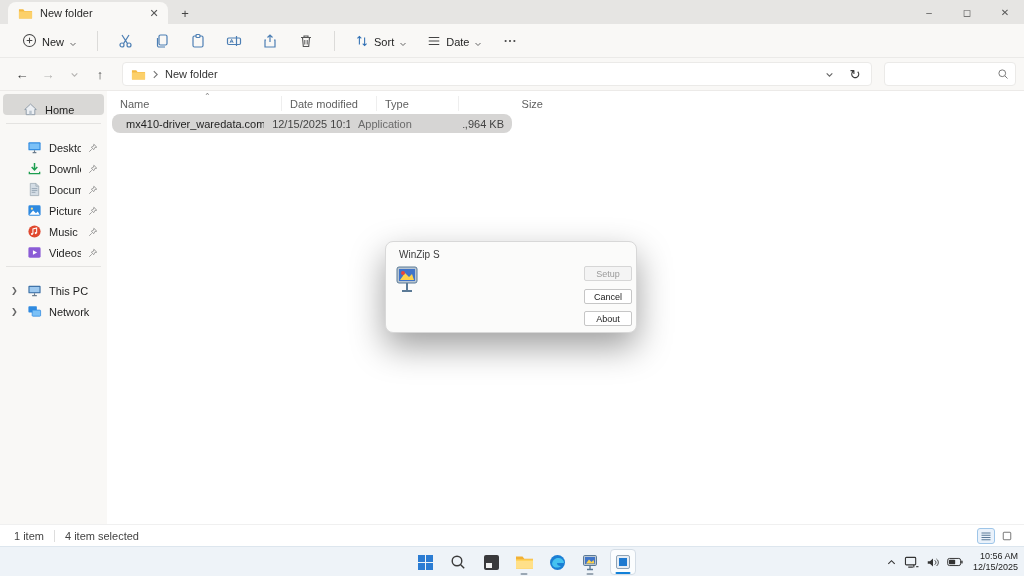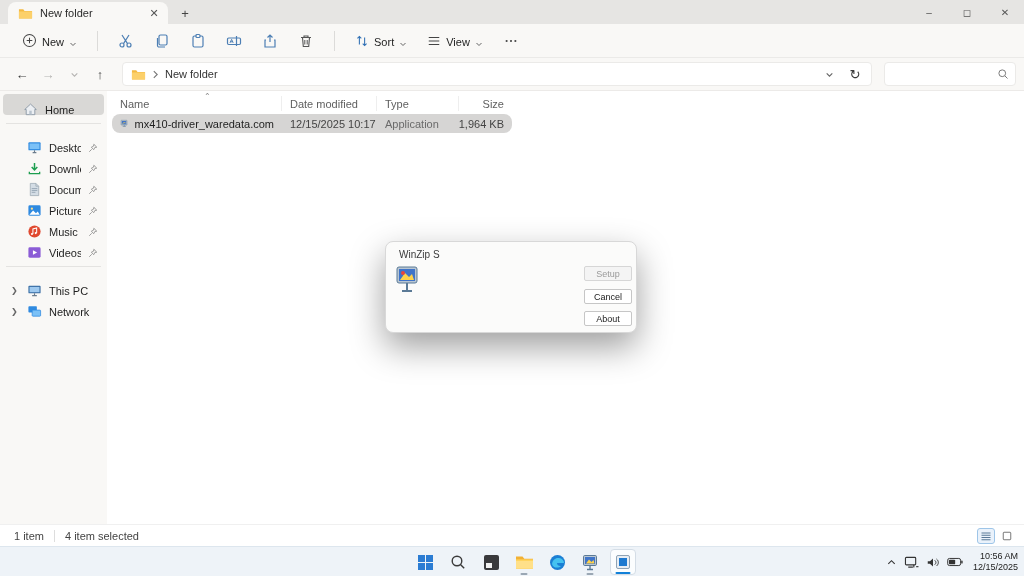--- a/index.html
+++ b/index.html
@@ -48,21 +48,21 @@
   .content { flex:1; position:relative; }
   .hdr-row { position:absolute; left:5px; top:2px; display:flex; height:21px; align-items:center; color:#5f5f5f; }
   .hcell { padding:0 8px; border-right:1px solid #eeeeee; height:15px; display:flex; align-items:center; }
   .hcell:last-child { border-right:none; justify-content:flex-end; }
   .sort-caret { position:absolute; left:92px; top:-4px; color:#888; font-size:8px; }
   .filerow { position:absolute; left:5px; top:23px; width:400px; height:19px; background:#d6d5d4; border-radius:8px; display:flex; align-items:center; color:#1f1f1f; }
   .fcell { padding:0 8px; display:flex; align-items:center; gap:6px; overflow:hidden; white-space:nowrap; }
   .c-name { width:170px; }
   .c-date { width:95px; }
   .c-type { width:82px; color:#6a6a6a; }
-  .c-size { width:53px; justify-content:flex-end; color:#444; }
+  .c-size { width:53px; justify-content:flex-end; color:#444;margin-left:39px; }
 
   
   .statusbar { position:absolute; left:0; top:524px; width:1024px; height:22px; background:#ffffff; border-top:1px solid #f0f0f0; display:flex; align-items:center; padding:0 8px 0 14px; gap:10px; color:#444; }
   .st-sep { width:1px; height:12px; background:#dddddd; }
   .st-right { margin-left:auto; display:flex; gap:3px; }
   .st-view { width:18px; height:16px; display:flex; align-items:center; justify-content:center; border-radius:3px; }
   .st-view.sel { background:#eaf2fb; border:1px solid #9ec5e8; }
 
   
   .dlg-winzip { position:absolute; left:385px; top:241px; width:252px; height:92px; background:#fbfbfa; border:1px solid #d8d8d8; border-radius:8px; box-shadow:0 14px 34px rgba(0,0,0,0.38); }
@@ -171,21 +171,21 @@
         </svg>
       <span class="lbl11">Sort</span>
       <svg class="chev" width="8" height="8" viewBox="0 0 8 8">
           <path d="M1.5 3l2.5 2.5L6.5 3" fill="none" stroke="#666" stroke-width="1"></path>
         </svg>
     </div>
     <div class="tb-btn">
       <svg width="14" height="14" viewBox="0 0 16 16">
           <path d="M2 4h12M2 8h12M2 12h12" stroke="#444" stroke-width="1.3"></path>
         </svg>
-      <span class="lbl11">View</span>
+      <span class="lbl11">Date</span>
       <svg class="chev" width="8" height="8" viewBox="0 0 8 8">
           <path d="M1.5 3l2.5 2.5L6.5 3" fill="none" stroke="#666" stroke-width="1"></path>
         </svg>
     </div>
     <div class="tb-ico">
       <svg width="14" height="14" viewBox="0 0 16 16">
           <circle cx="3" cy="8" r="1.2" fill="#444"></circle>
           <circle cx="8" cy="8" r="1.2" fill="#444"></circle>
           <circle cx="13" cy="8" r="1.2" fill="#444"></circle>
         </svg>

